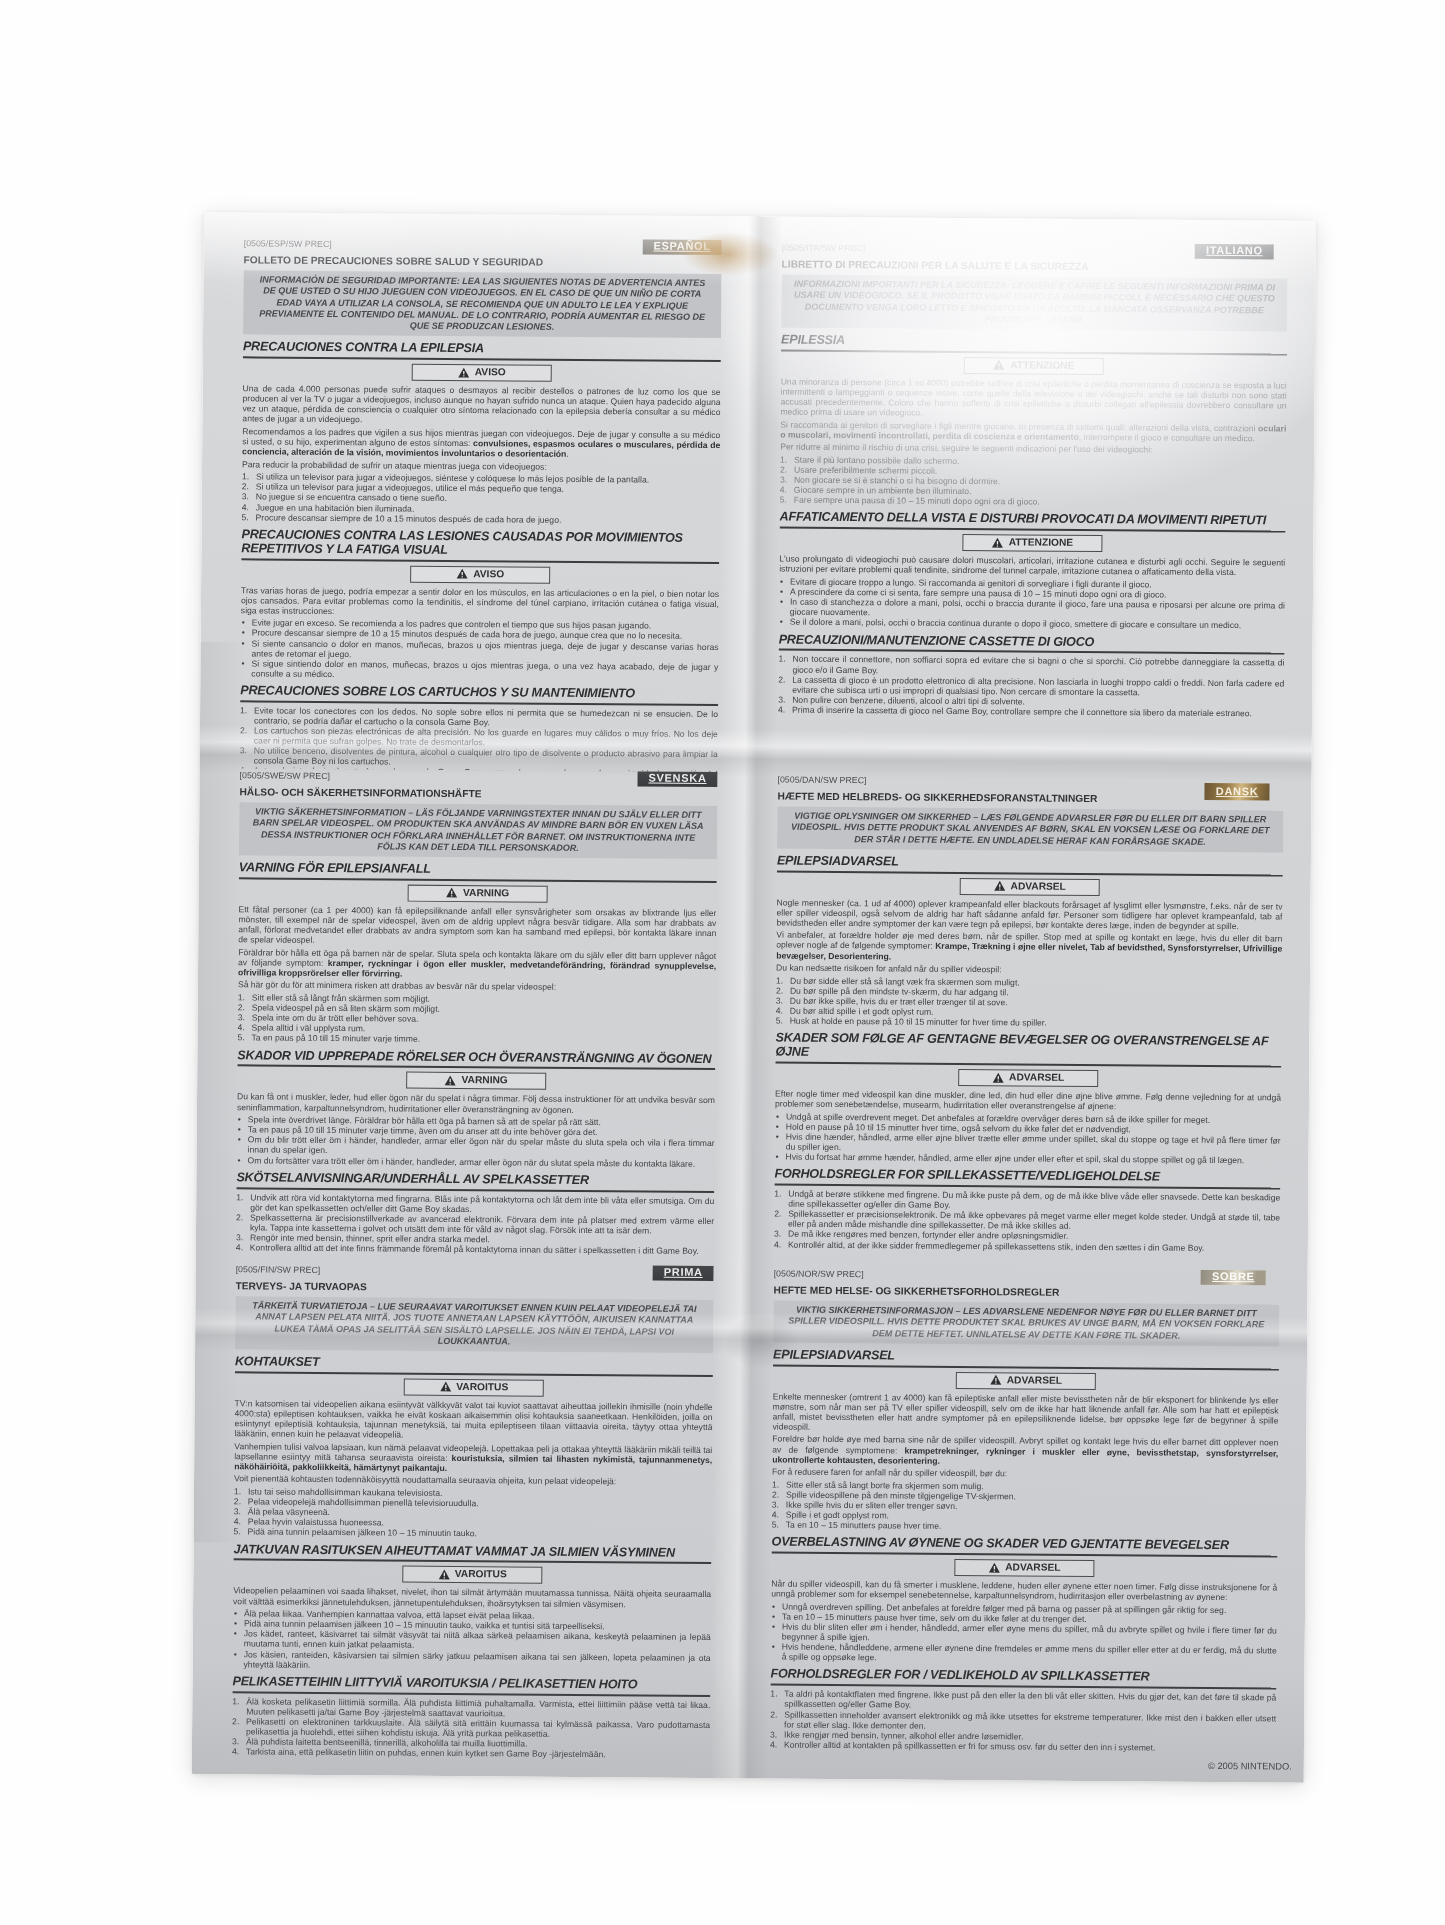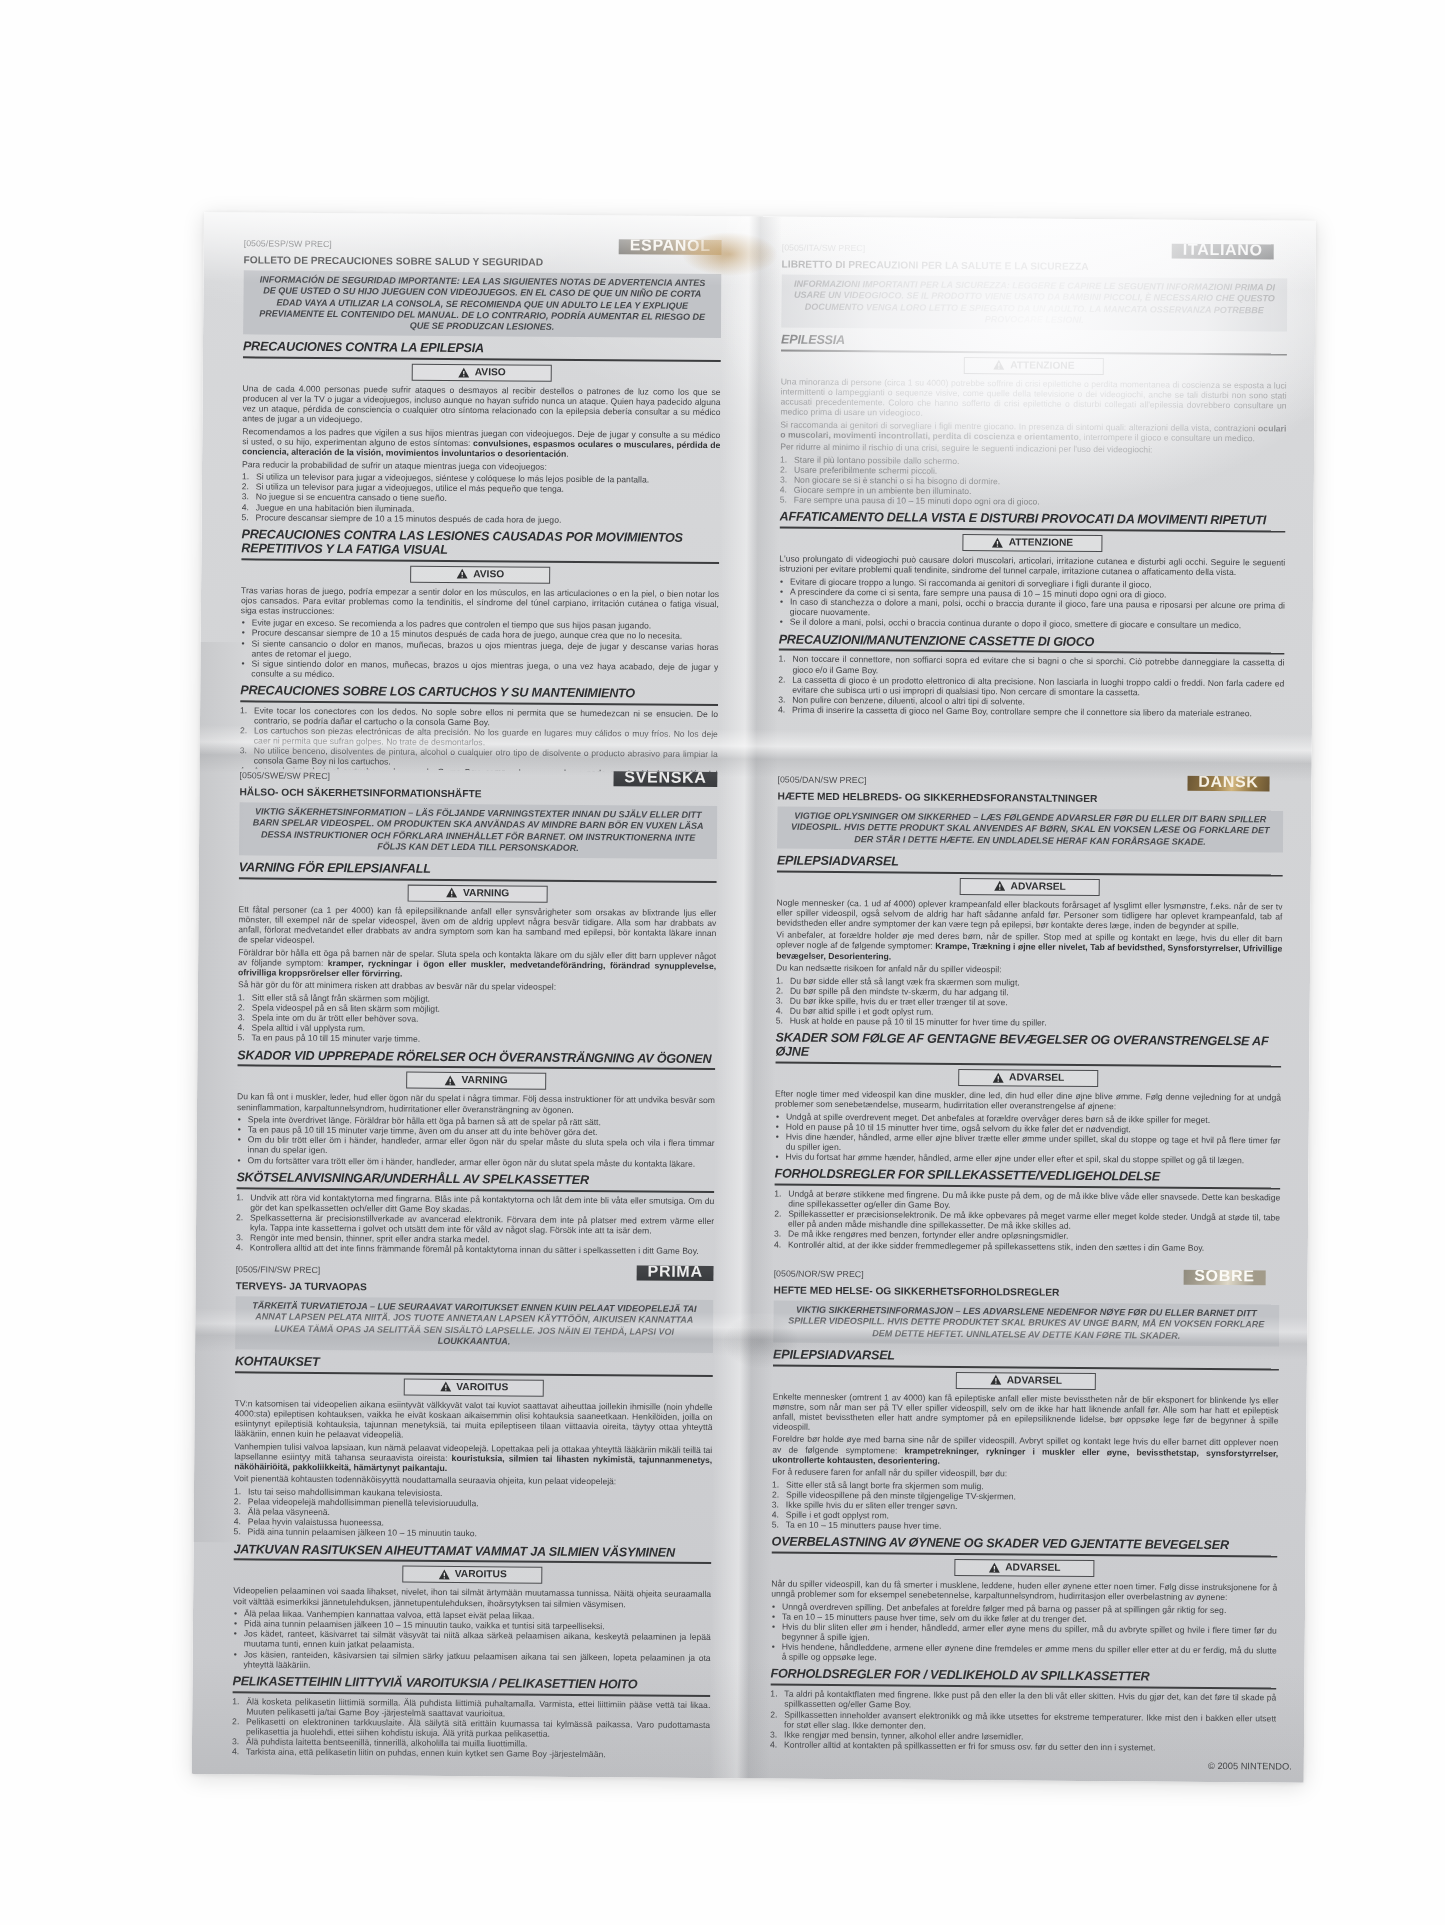--- a/index.html
+++ b/index.html
@@ -17,25 +17,25 @@
   .sec{position:absolute;z-index:2;font-size:8.6px;line-height:10.1px;color:#424346;overflow:hidden;}
   .sec-es{left:40px;top:24px;width:478px;height:532px;}
   .sec-it{left:578px;top:24px;width:506px;height:532px;}
   .sec-sv{left:40px;top:556px;width:478px;height:494px;}
   .sec-da{left:578px;top:556px;width:506px;height:494px;}
   .sec-fi{left:40px;top:1050px;width:478px;height:508px;}
   .sec-no{left:578px;top:1050px;width:506px;height:502px;}
   .code{font-size:8.8px;color:#4a4b4e;margin:2px 0 6px;}
   .badge{
     position:absolute;top:-2px;right:0;background:linear-gradient(180deg,#46484b,#393b3e);
-    color:#ececec;font-weight:bold;font-size:16px;letter-spacing:.7px;padding:3px 11px 4px;
+    color:#ececec;font-weight:bold;font-size:11px;letter-spacing:.7px;padding:3px 11px 4px;text-decoration:underline;
   }
   .sec-it .badge,.sec-da .badge,.sec-no .badge{right:14px;}
   .sec-es .badge{background:linear-gradient(95deg,#55534f 0%,#7a6a51 45%,#b18f5c 75%,#c9ab79 100%);color:#f3efe8;}
-  .sec-da .badge{background:linear-gradient(100deg,#6b5634 0%,#9a7d48 35%,#d2b67f 55%,#8f7442 80%,#6b5634 100%);color:#f6f0e3;}
+  .sec-da .badge{background:linear-gradient(100deg,#6b5634 0%,#9a7d48 35%,#d2b67f 55%,#8f7442 80%,#6b5634 100%);color:#f6f0e3;margin-top:9px;}
   .sec-no .badge{background:linear-gradient(100deg,#8f8a7d 0%,#b5ae9d 35%,#ded8c8 55%,#a29b8a 85%);color:#fbfaf6;}
   .title{font-weight:bold;font-size:10.2px;line-height:12px;margin:0 0 4px;color:#323335;max-width:78%;}
   .intro{
     background:#c1c3c7;color:#46484c;font-weight:bold;font-style:italic;text-align:center;
     font-size:9px;line-height:11.2px;padding:4px 9px;margin:0 0 4px;
   }
   .head{
     font-weight:bold;font-style:italic;font-size:12.6px;line-height:13.9px;color:#2e2f31;
     border-bottom:2px solid #3c3d3f;padding-bottom:2px;margin:6px 0 3px;letter-spacing:-.2px;
   }

